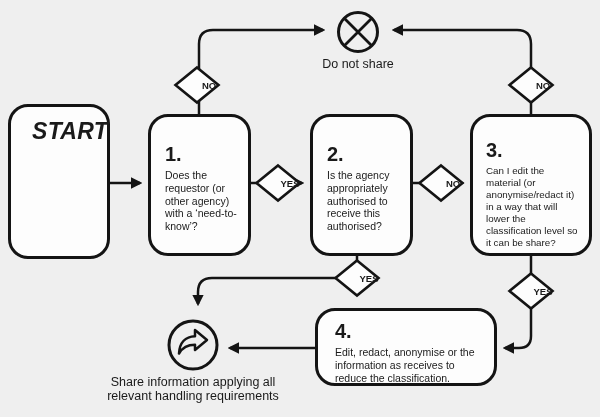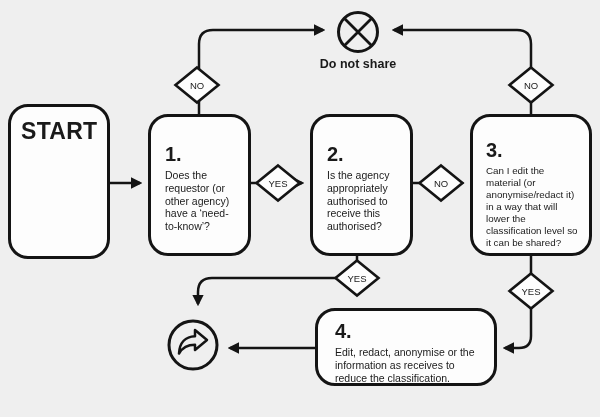--- a/index.html
+++ b/index.html
@@ -6,25 +6,25 @@
   html,body { background:#efefef; }
   body { font-family:"Liberation Sans", sans-serif; color:#1a1a1a; }
   .stage { position:relative; width:600px; height:417px; background:#efefef; overflow:hidden; }
   .wires { position:absolute; left:0; top:0; width:600px; height:417px; }
   .node { position:absolute; background:#fdfdfd; border:3px solid #141414; border-radius:20px; }
   .start-title { font-size:23px; font-weight:800; letter-spacing:.3px; margin-bottom:2px; }
   .num { font-size:20px; font-weight:800; margin-bottom:3px; }
   .body-text { font-size:10.5px; line-height:1.22; }
   .diamond { position:absolute; width:48px; height:40px; }
   .diamond svg { position:absolute; left:0; top:0; }
-  .diamond .dlabel { position:absolute; left:0; top:0; width:48px; height:40px;
+  .diamond .dlabel { position:absolute; left:12px; top:0; width:48px; height:40px;
     display:flex; align-items:center; justify-content:center;
-    font-size:9.5px; font-weight:400; }
+    font-size:9.5px; font-weight:700; }
   .outcome-circle { position:absolute; }
-  .outcome-label { position:absolute; font-size:12.5px; font-weight:700;
+  .outcome-label { position:absolute; font-size:12.5px; font-weight:400;
     text-align:center; line-height:1.08; }
 </style>
 </head>
 <body>
 
 <div class="stage">
 
   <svg class="wires" viewBox="0 0 600 417">
     <defs>
       <marker id="arrow" viewBox="0 0 10 10" refX="8" refY="5" markerWidth="4.6" markerHeight="4.6" orient="auto-start-reverse">
@@ -36,37 +36,37 @@
       <path d="M199 114 V44 Q199 30 213 30 H323" marker-end="url(#arrow)"></path>
       <path d="M531 114 V44 Q531 30 517 30 H394" marker-end="url(#arrow)"></path>
       <path d="M251 183 H302" marker-end="url(#arrow)"></path>
       <path d="M413 183 H462" marker-end="url(#arrow)"></path>
       <path d="M357 255 V278 H212 Q198 278 198 292 V304" marker-end="url(#arrow)"></path>
       <path d="M531 255 V336 Q531 348 519 348 H505" marker-end="url(#arrow)"></path>
       <path d="M315 348 H230" marker-end="url(#arrow)"></path>
     </g>
   </svg>
 
-  <div class="node" style="left:8px; top:104px; width:102px; height:155px; padding:11px 7px 0 10px;">
+  <div class="node" style="left:8px; top:104px; width:102px; height:155px; padding:11px 7px 0 21px;font-style:italic;">
     <div class="start-title">START</div>
   </div>
 
   <div class="node" style="left:148px; top:114px; width:103px; height:142px; padding:26px 8px 0 14px;">
     <div class="num">1.</div>
-    <div class="body-text">Does the requestor (or other agency) have a ‘need-to-know’?</div>
+    <div class="body-text">Does the requestor (or other agency) with a ‘need-to-know’?</div>
   </div>
 
   <div class="node" style="left:310px; top:114px; width:103px; height:142px; padding:26px 8px 0 14px;">
     <div class="num">2.</div>
     <div class="body-text">Is the agency appropriately authorised to receive this authorised?</div>
   </div>
 
   <div class="node" style="left:470px; top:114px; width:122px; height:142px; padding:22px 8px 0 13px;">
     <div class="num">3.</div>
-    <div class="body-text" style="font-size:9.8px;">Can I edit the material (or anonymise/redact it) in a way that will lower the classification level so it can be shared?</div>
+    <div class="body-text" style="font-size:9.8px;">Can I edit the material (or anonymise/redact it) in a way that will lower the classification level so it can be share?</div>
   </div>
 
   <div class="node" style="left:315px; top:308px; width:182px; height:78px; padding:9px 8px 0 17px;">
     <div class="num">4.</div>
     <div class="body-text">Edit, redact, anonymise or the information as receives to reduce the classification.</div>
   </div>
 
   <div class="diamond" style="left:173px; top:65px;">
     <svg width="48" height="40">
         <polygon points="24,2.5 45.5,20 24,37.5 2.5,20" fill="#fdfdfd" stroke="#141414" stroke-width="2.6"></polygon>
@@ -116,14 +116,15 @@
     </svg>
   </div>
   <div class="outcome-label" style="left:310px; top:58px; width:96px;">Do not share</div>
 
   <div class="outcome-circle" style="left:166px; top:318px; width:54px; height:54px;">
     <svg width="54" height="54">
       <circle cx="27" cy="27" r="24" fill="#efefef" stroke="#141414" stroke-width="3"></circle>
       <path d="M29 12 L41 22 L29 32 L29 26.8 C21 26.8 16.5 29.5 13 35.5 C13.5 24.5 19.5 18.5 29 18.2 Z" fill="none" stroke="#141414" stroke-width="2.5" stroke-linejoin="round"></path>
     </svg>
   </div>
+  <div class="outcome-label" style="left:103px; top:376px; width:180px;">Share information applying all relevant handling requirements</div>
 
 </div>
 
 </body></html>

